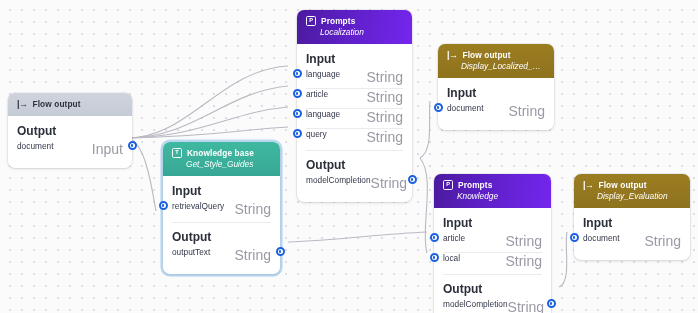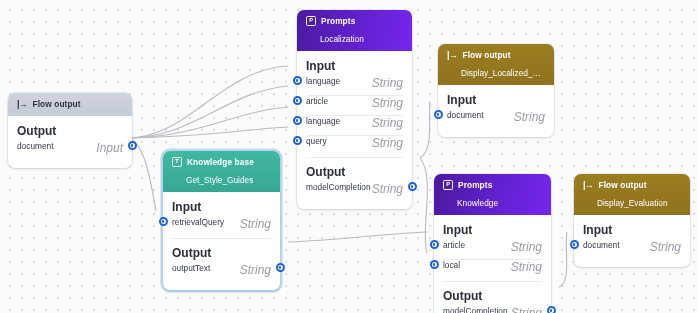--- a/index.html
+++ b/index.html
@@ -63,25 +63,26 @@
     gap: 5px;
   }
   .head-type {
     font-size: 8.3px;
     font-weight: bold;
     letter-spacing: 0.1px;
     white-space: nowrap;
   }
   .head-sub {
     font-size: 8.3px;
-    margin-top: 8px;
+    margin-top: 1px;
     margin-left: 14px;
     white-space: nowrap;
     overflow: hidden;
     text-overflow: ellipsis;
+    font-style: italic;
   }
 
   
   .head-prompts {
     background: linear-gradient(100deg, #4b1a9e 0%, #5c1fc4 40%, #7526ee 100%);
   }
   .head-kb {
     background: linear-gradient(180deg, #3fb9a0 0%, #37a795 100%);
   }
   .head-flowin {
@@ -112,22 +113,21 @@
     height: 19px;
     font-size: 8.3px;
     color: #33374a;
   }
   .port-row + .port-row {
     border-top: 1px solid #ebebef;
   }
   .port-name { white-space: nowrap; }
   .port-type {
     color: #9a9aa6;
-    font-style: italic;
-    font-size: 12px;
+    font-size: 14px;
     white-space: nowrap;
   }
   .divider {
     height: 1px;
     background: #ebebef;
     margin: 2px 0 0 0;
   }
 
   .dot {
     position: absolute;
@@ -258,21 +258,21 @@
         </div>
         <div class="node-body">
           <div class="section-label">Input</div>
           <div class="port-row">
             <span class="dot left"></span>
             <span class="port-name">document</span>
             <span class="port-type">String</span>
           </div>
         </div>
       </div>
-      <div class="node selected" style="left: 163px; top: 151px; width: 117px;">
+      <div class="node selected" style="left: 163px; top: 142px; width: 117px;">
         <div class="node-head head-kb">
           <div class="head-row">
             <span class="glyph">T</span>
             <span class="head-type">Knowledge base</span>
           </div>
           <div class="head-sub">Get_Style_Guides</div>
         </div>
         <div class="node-body">
           <div class="section-label">Input</div>
           <div class="port-row">

